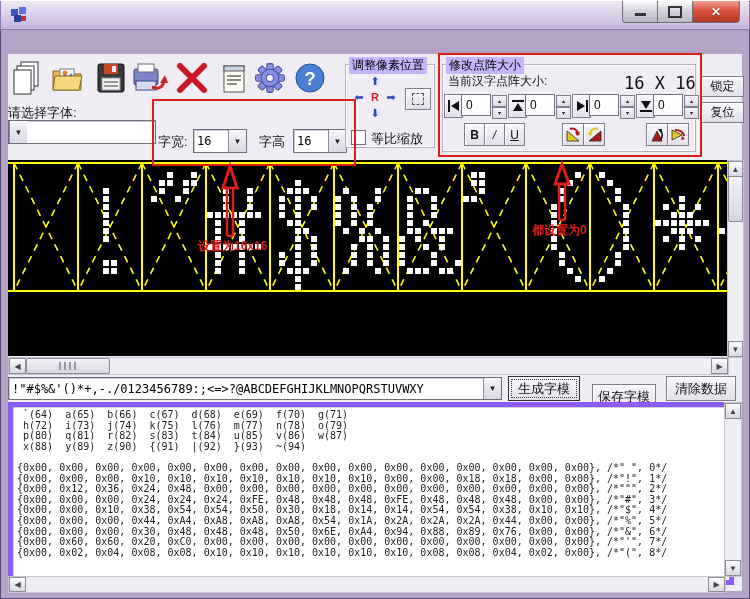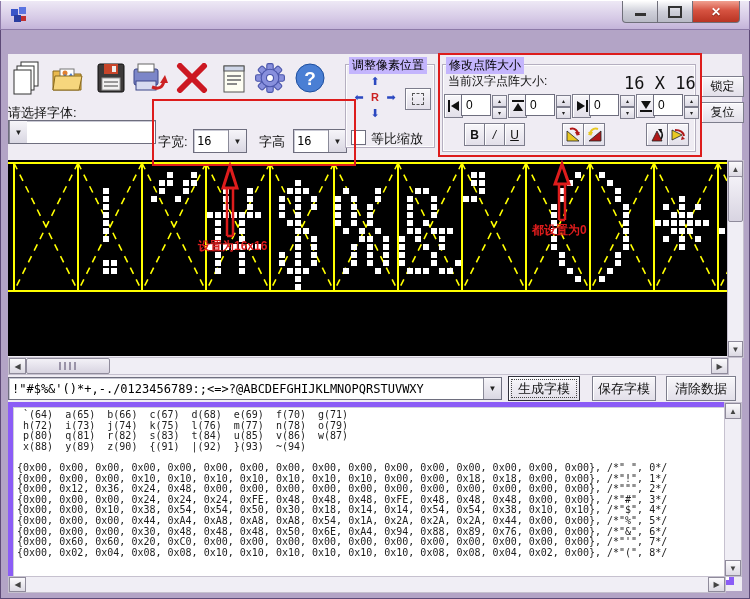--- a/index.html
+++ b/index.html
@@ -555,21 +555,21 @@
         <div class="grip"></div>
       </div>
     <div class="abs sbtn" style="left:702px;top:0;width:15px;height:14px;">▶</div>
   </div>
 
   <div class="abs combo" style="left:8px;top:377px;width:492px;height:21px;">
     <span class="cval mono" style="font-size:12px;"> !"#$%&amp;'()*+,-./0123456789:;&lt;=&gt;?@ABCDEFGHIJKLMNOPQRSTUVWXY</span>
     <span class="cbtn">▼</span>
   </div>
   <div class="abs btn3 act default" style="left:508px;top:376px;width:70px;">生成字模</div>
-  <div class="abs btn3 act" style="left:592px;top:376px;width:62px;">保存字模</div>
+  <div class="abs btn3 act" style="left:592px;top:384px;width:62px;">保存字模</div>
   <div class="abs btn3 act" style="left:666px;top:376px;width:68px;">清除数据</div>
 
   <div class="abs output">
     <pre id="output-pre"> `(64)  a(65)  b(66)  c(67)  d(68)  e(69)  f(70)  g(71)
  h(72)  i(73)  j(74)  k(75)  l(76)  m(77)  n(78)  o(79)
  p(80)  q(81)  r(82)  s(83)  t(84)  u(85)  v(86)  w(87)
  x(88)  y(89)  z(90)  {(91)  |(92)  }(93)  ~(94)
 
 {0x00, 0x00, 0x00, 0x00, 0x00, 0x00, 0x00, 0x00, 0x00, 0x00, 0x00, 0x00, 0x00, 0x00, 0x00, 0x00}, /*" ", 0*/
 {0x00, 0x00, 0x00, 0x10, 0x10, 0x10, 0x10, 0x10, 0x10, 0x10, 0x00, 0x00, 0x18, 0x18, 0x00, 0x00}, /*"!", 1*/

